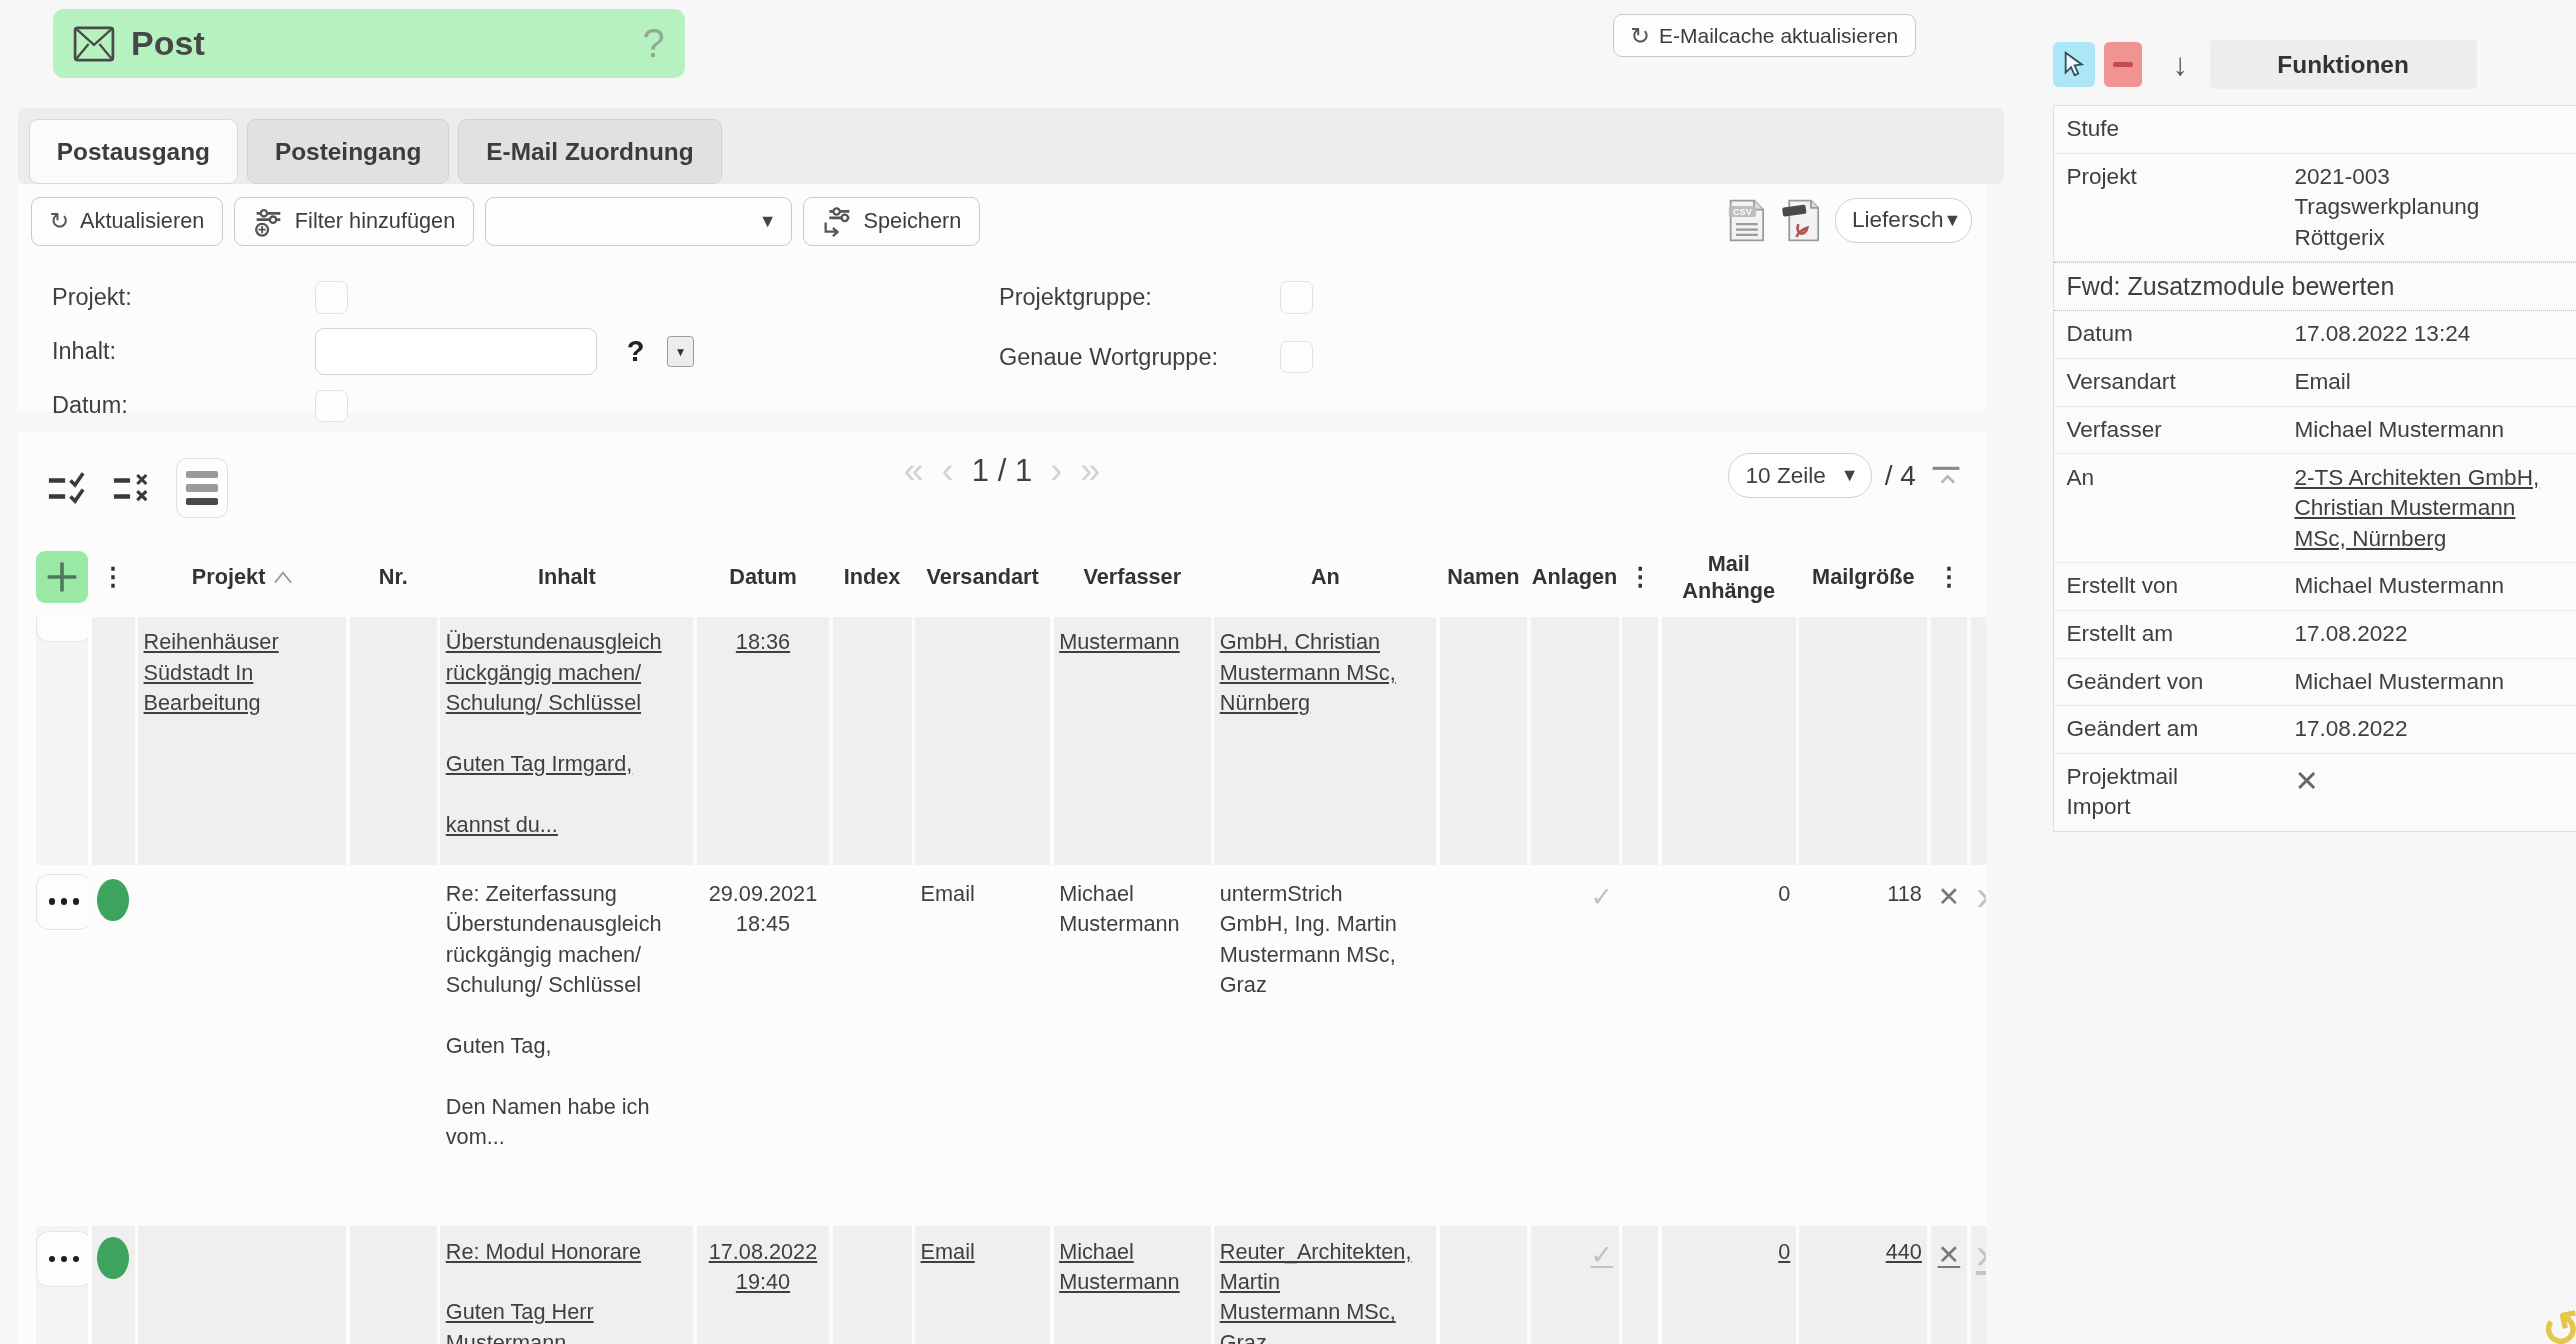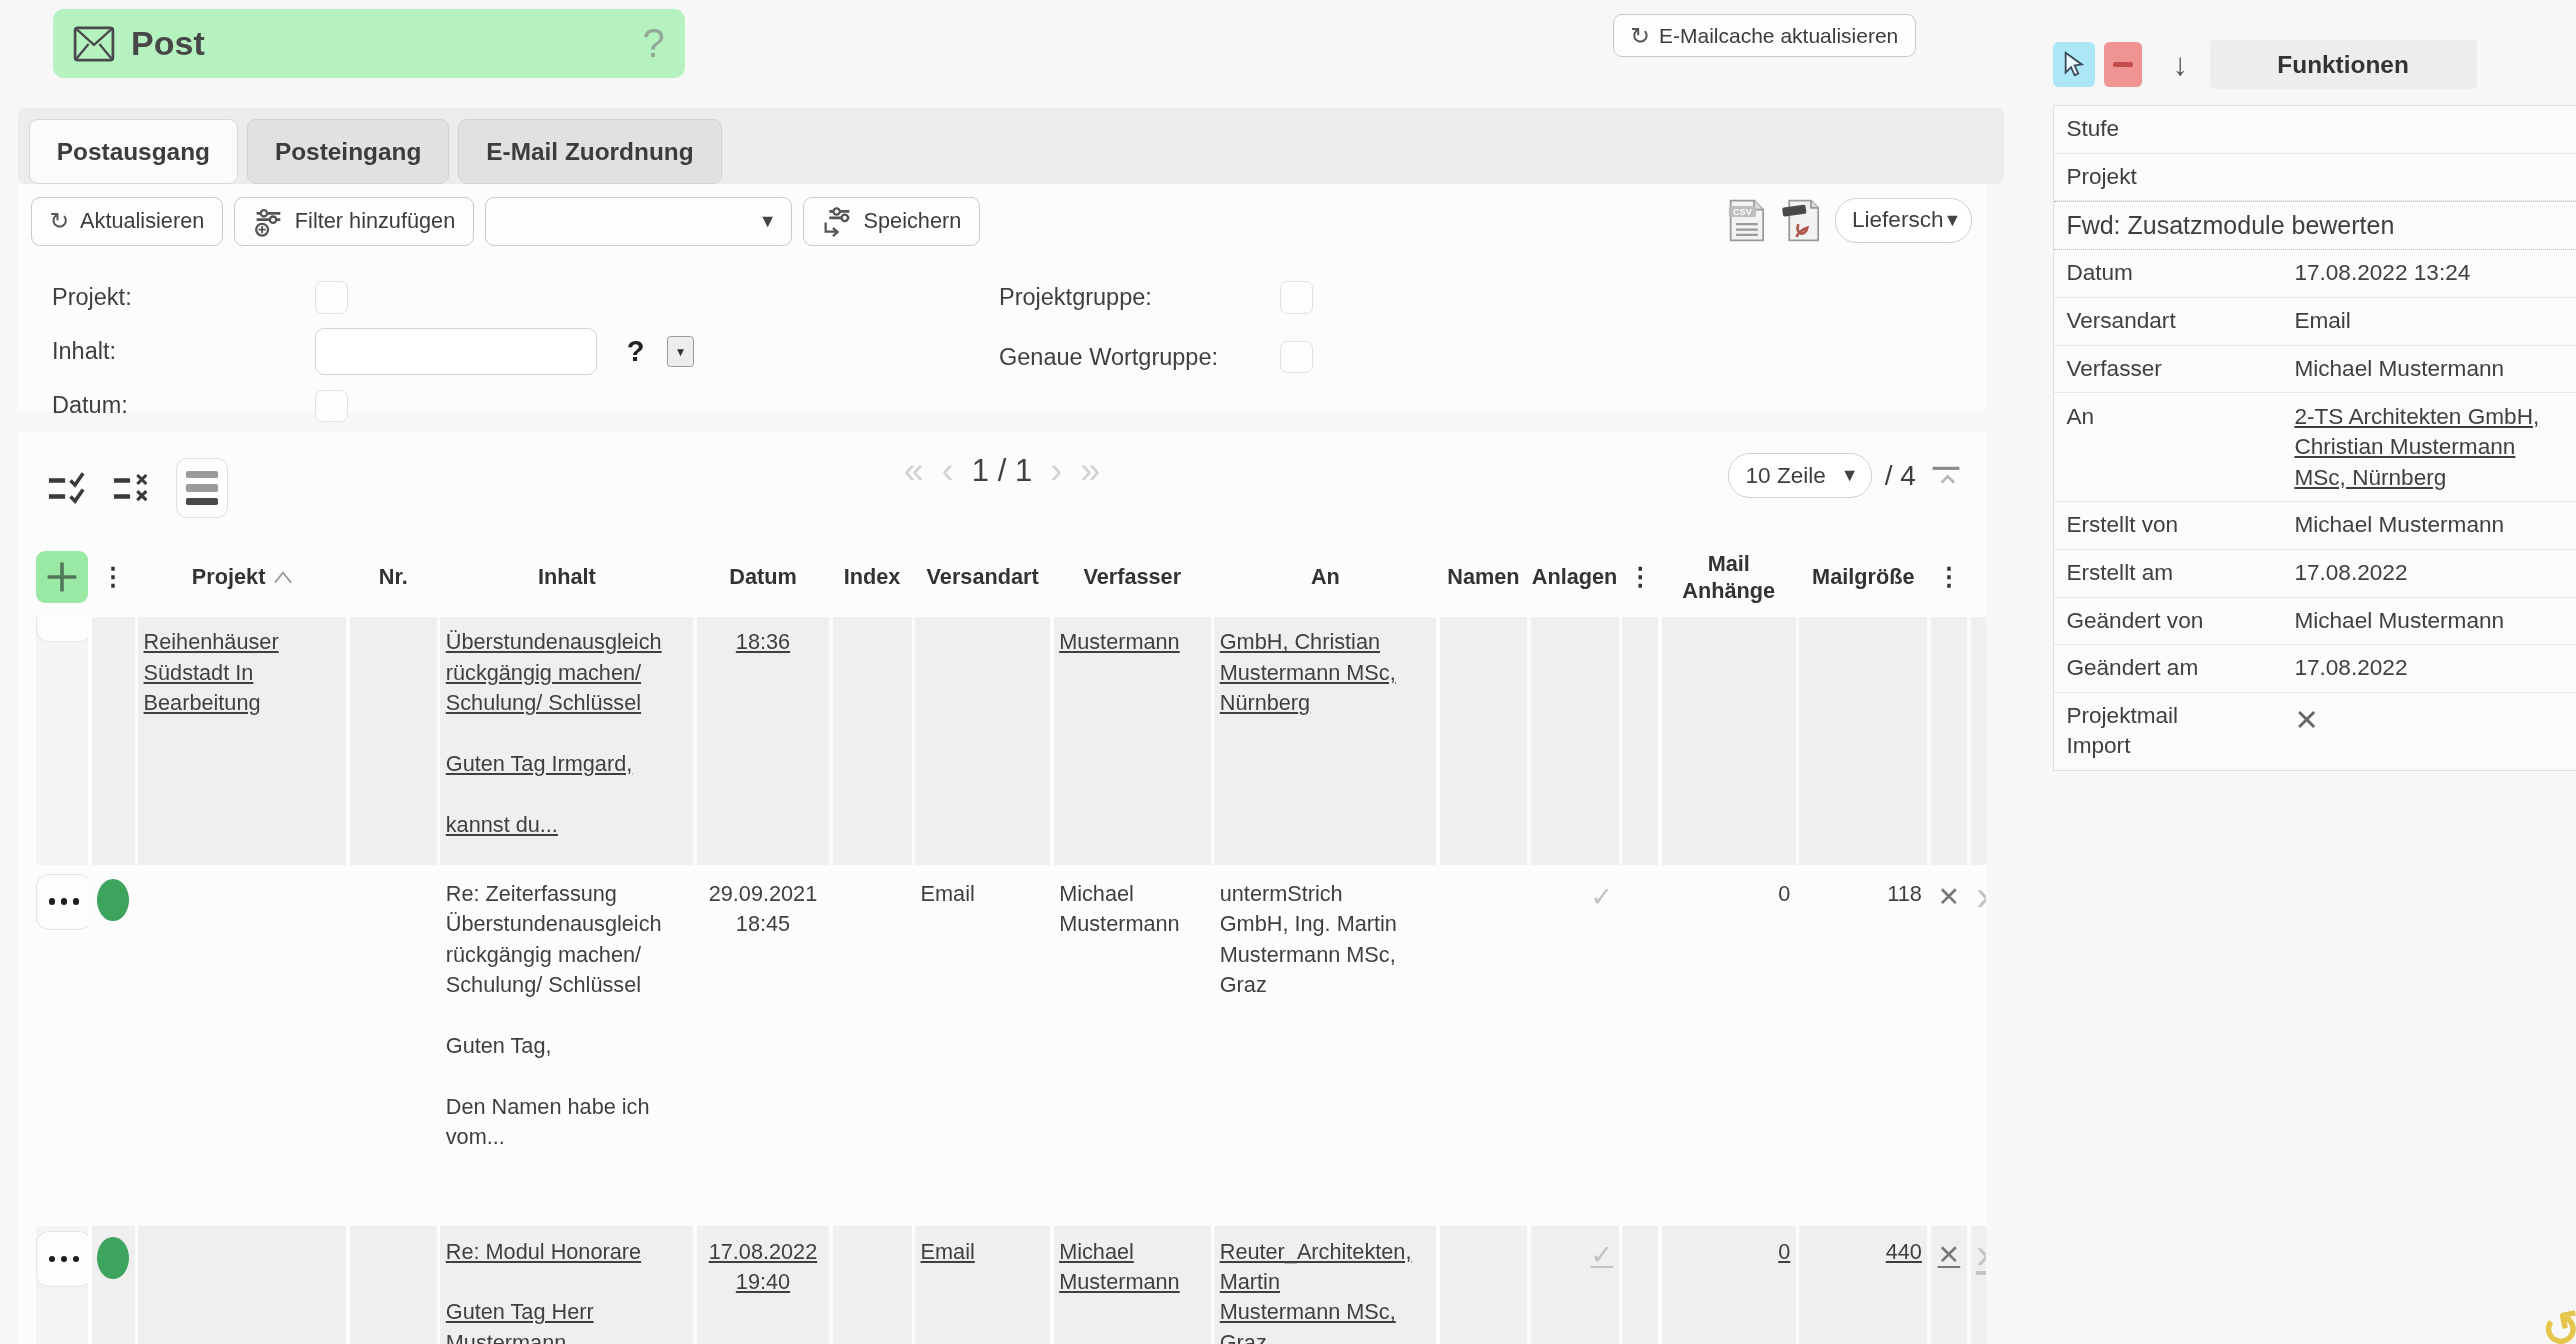--- a/index.html
+++ b/index.html
@@ -414,20 +414,23 @@
       <div class="funktionen-box">Funktionen</div>
     </div>
 
     <div class="rp-card">
       <div class="rp-row">
         <div class="rp-label">Stufe</div>
         <div class="rp-value"><span class="dot-small"></span></div>
       </div>
       <div class="rp-row">
         <div class="rp-label">Projekt</div>
+        <div class="rp-value">2021-003
+Tragswerkplanung
+Röttgerix</div>
       </div>
       <div class="rp-subject">Fwd: Zusatzmodule bewerten</div>
       <div class="rp-row">
         <div class="rp-label">Datum</div>
         <div class="rp-value">17.08.2022 13:24</div>
       </div>
       <div class="rp-row">
         <div class="rp-label">Versandart</div>
         <div class="rp-value">Email</div>
       </div>

